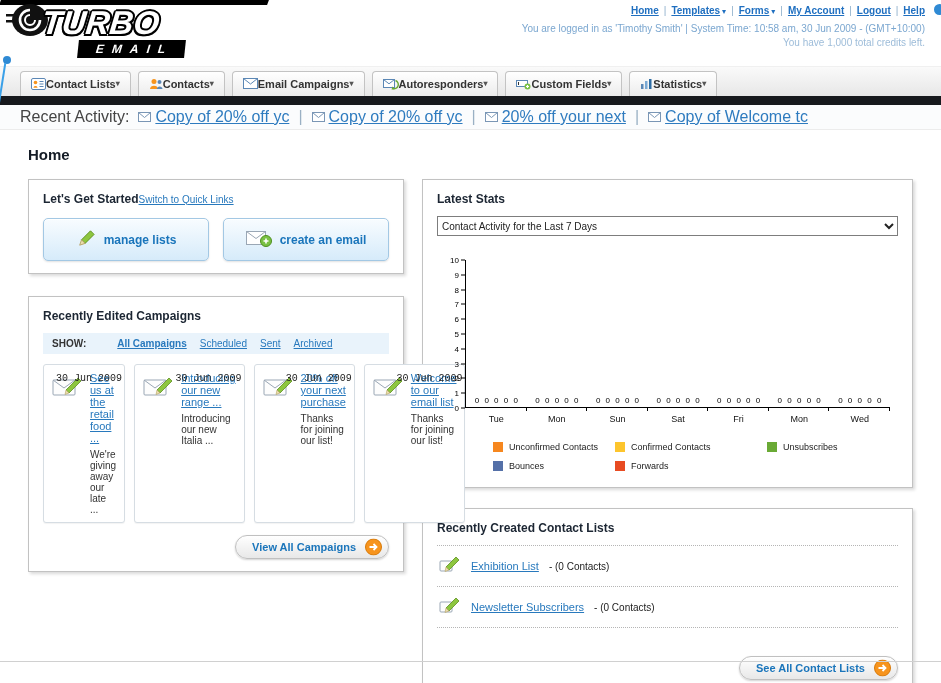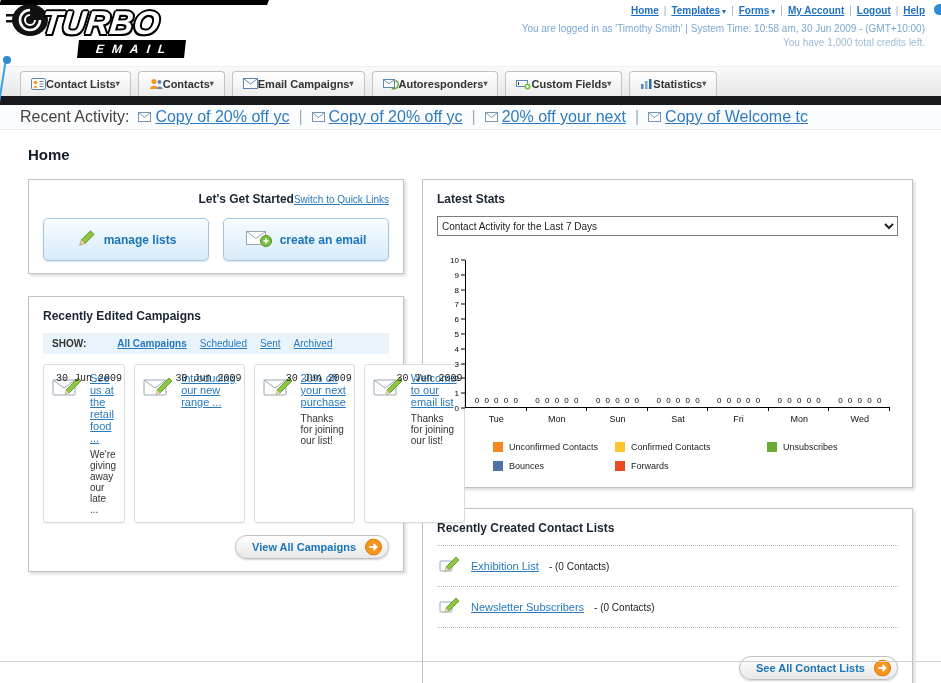--- a/index.html
+++ b/index.html
@@ -42,21 +42,21 @@
 
 .main{padding:12px 28px 0;}
 .page-title{font-size:15px;font-weight:bold;color:#141c26;margin:4px 0 16px;}
 .columns{display:flex;gap:18px;align-items:flex-start;}
 .col-left{width:376px;flex:none;display:flex;flex-direction:column;gap:22px;}
 .col-right{flex:1;display:flex;flex-direction:column;gap:20px;}
 .panel{background:#fff;border:1px solid #c2c2c2;box-shadow:2px 2px 3px rgba(0,0,0,.15);padding:12px 14px;}
 .panel-title{font-size:12px;font-weight:bold;color:#1c2633;}
 
 
-.gs-head{display:flex;justify-content:flex-end;align-items:center;}
+.gs-head{display:flex;justify-content:flex-start;align-items:center;}
 .gs-link{font-size:10px;}
 .gs-buttons{display:flex;gap:14px;margin-top:12px;}
 .gs-btn{flex:1;height:43px;border:1px solid #a3c8e4;border-radius:5px;background:linear-gradient(#f8fcff,#d6ebfa);display:flex;align-items:center;justify-content:center;gap:8px;font-size:12px;font-weight:bold;color:#1a75bb;cursor:pointer;box-shadow:inset 0 1px 0 #fff,0 1px 2px rgba(0,0,0,.12);}
 
 
 .filterbar{display:flex;align-items:center;gap:31px;background:#e9f3fb;padding:5px 9px;margin-top:10px;font-size:10px;}
 .show-label{font-weight:bold;color:#333;}
 .filter-link{font-size:10px;}
 .filter-link.selected{font-weight:bold;}
 .camp-list{display:flex;flex-direction:row;gap:9px;margin-top:10px;}
@@ -291,20 +291,21 @@
     <div class="camp-date">30 Jun 2009</div>
   </div>
             <div class="camp-item">
     <span class="camp-icon"><svg width="30" height="25" viewBox="0 0 30 25">
                   <rect x="1" y="6" width="22" height="15" rx="1" fill="#fdfdfd" stroke="#9aa7b5"></rect>
                   <path d="M1 6 L12 14 L23 6" fill="none" stroke="#9aa7b5"></path>
                   <path d="M14 16 L26 4 L29 7 L17 19 Z" fill="#8dc63f" stroke="#5e8f1f" stroke-width="0.8"></path>
                   <path d="M14 16 L13 20.5 L17 19 Z" fill="#eadfae" stroke="#b5a063" stroke-width="0.6"></path>
                 </svg></span>
     <a class="camp-title">Introducing our new range ...</a>
+    <div class="camp-sub">Introducing our new Italia ...</div>
     <div class="camp-date">30 Jun 2009</div>
   </div>
             <div class="camp-item">
     <span class="camp-icon"><svg width="30" height="25" viewBox="0 0 30 25">
                   <rect x="1" y="6" width="22" height="15" rx="1" fill="#fdfdfd" stroke="#9aa7b5"></rect>
                   <path d="M1 6 L12 14 L23 6" fill="none" stroke="#9aa7b5"></path>
                   <path d="M14 16 L26 4 L29 7 L17 19 Z" fill="#8dc63f" stroke="#5e8f1f" stroke-width="0.8"></path>
                   <path d="M14 16 L13 20.5 L17 19 Z" fill="#eadfae" stroke="#b5a063" stroke-width="0.6"></path>
                 </svg></span>
     <a class="camp-title">20% off your next purchase</a>

